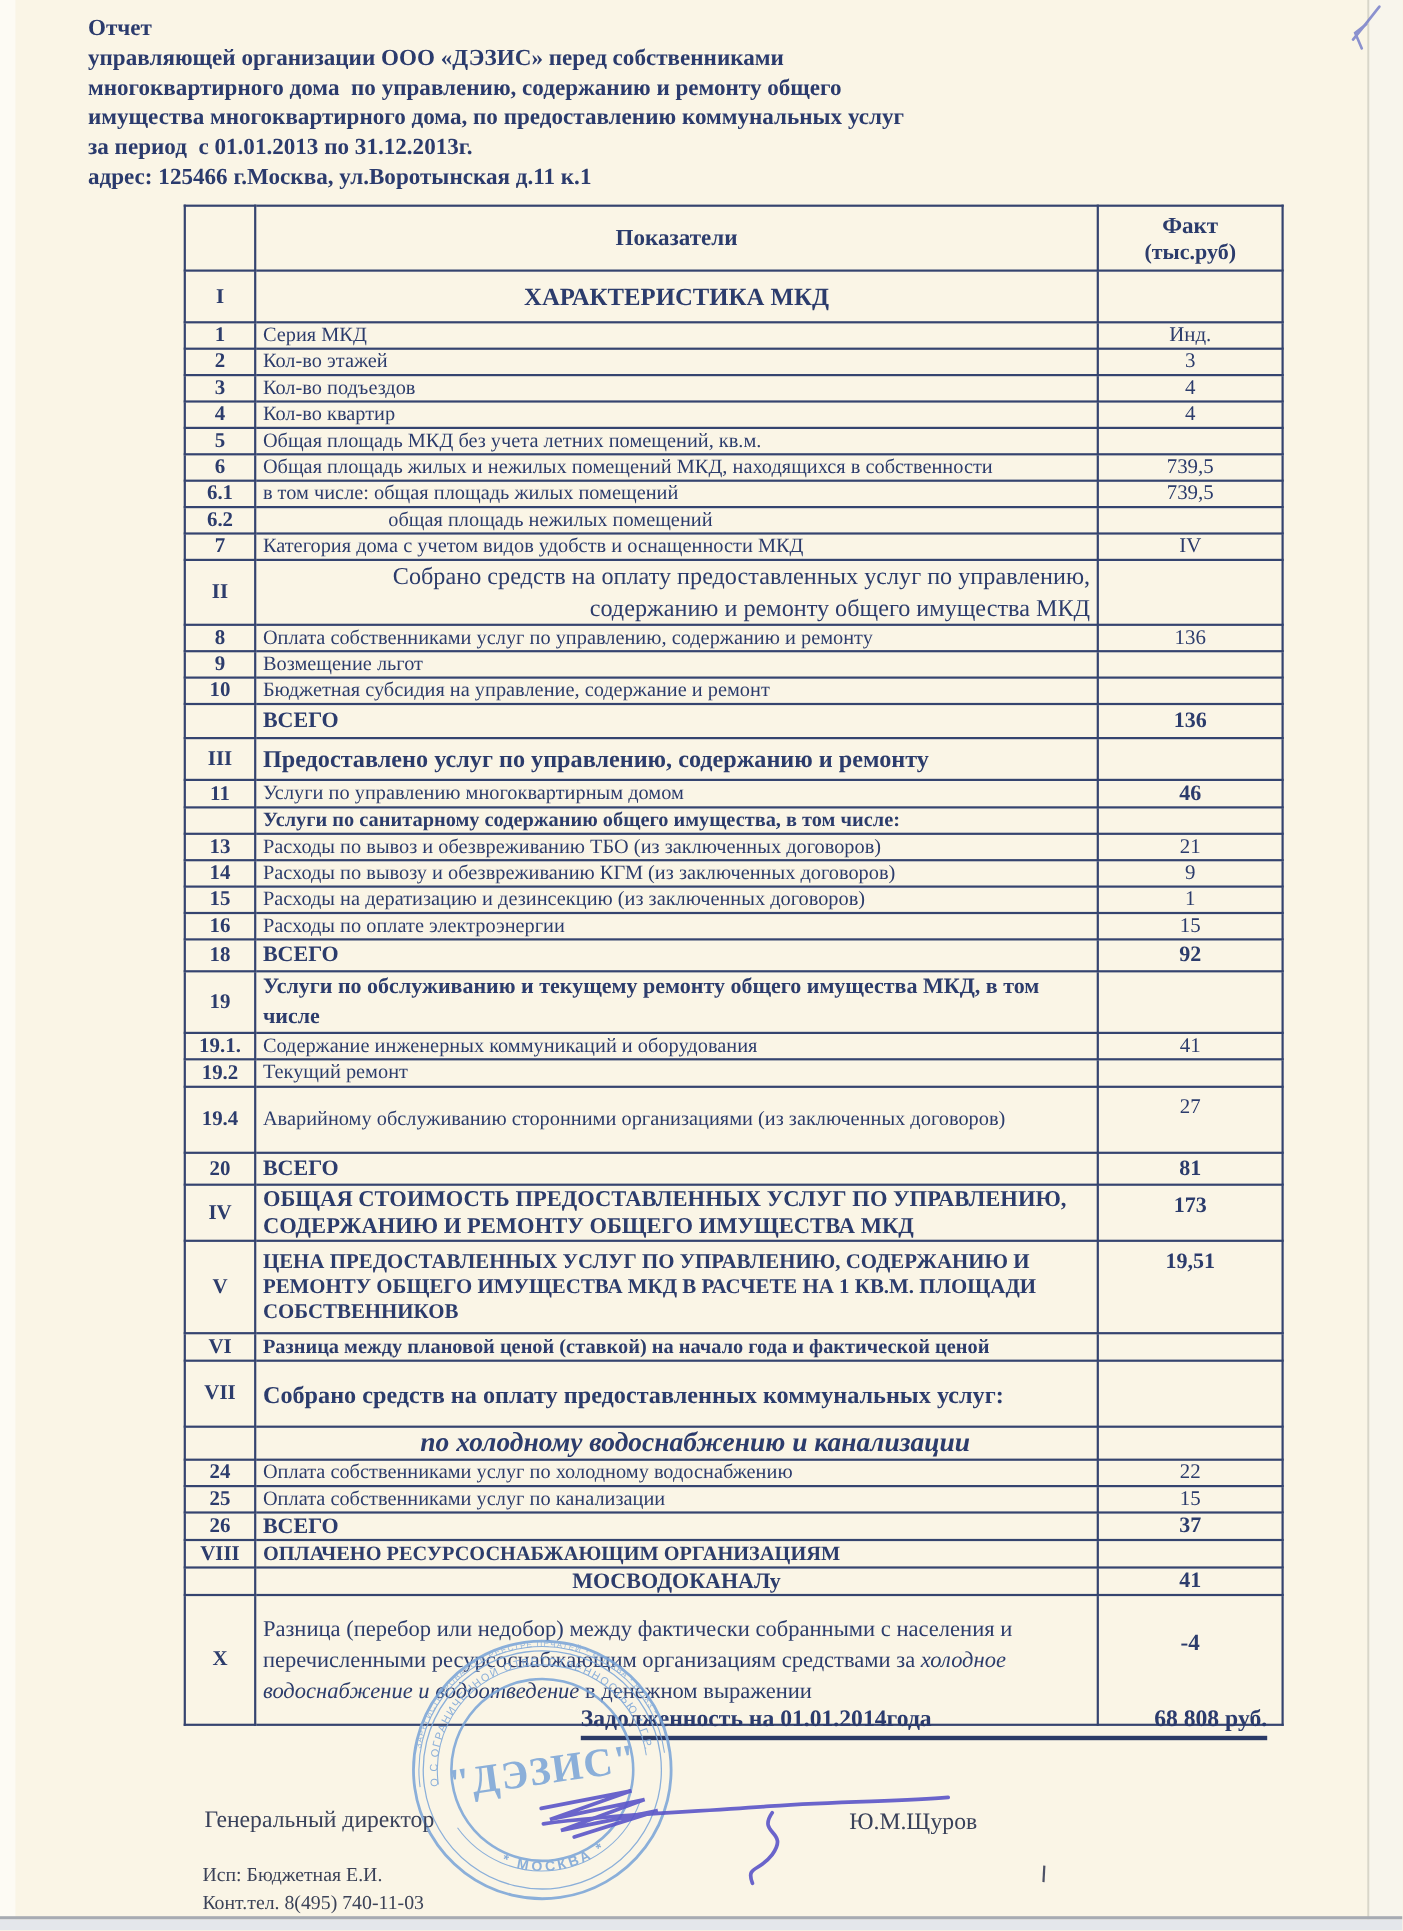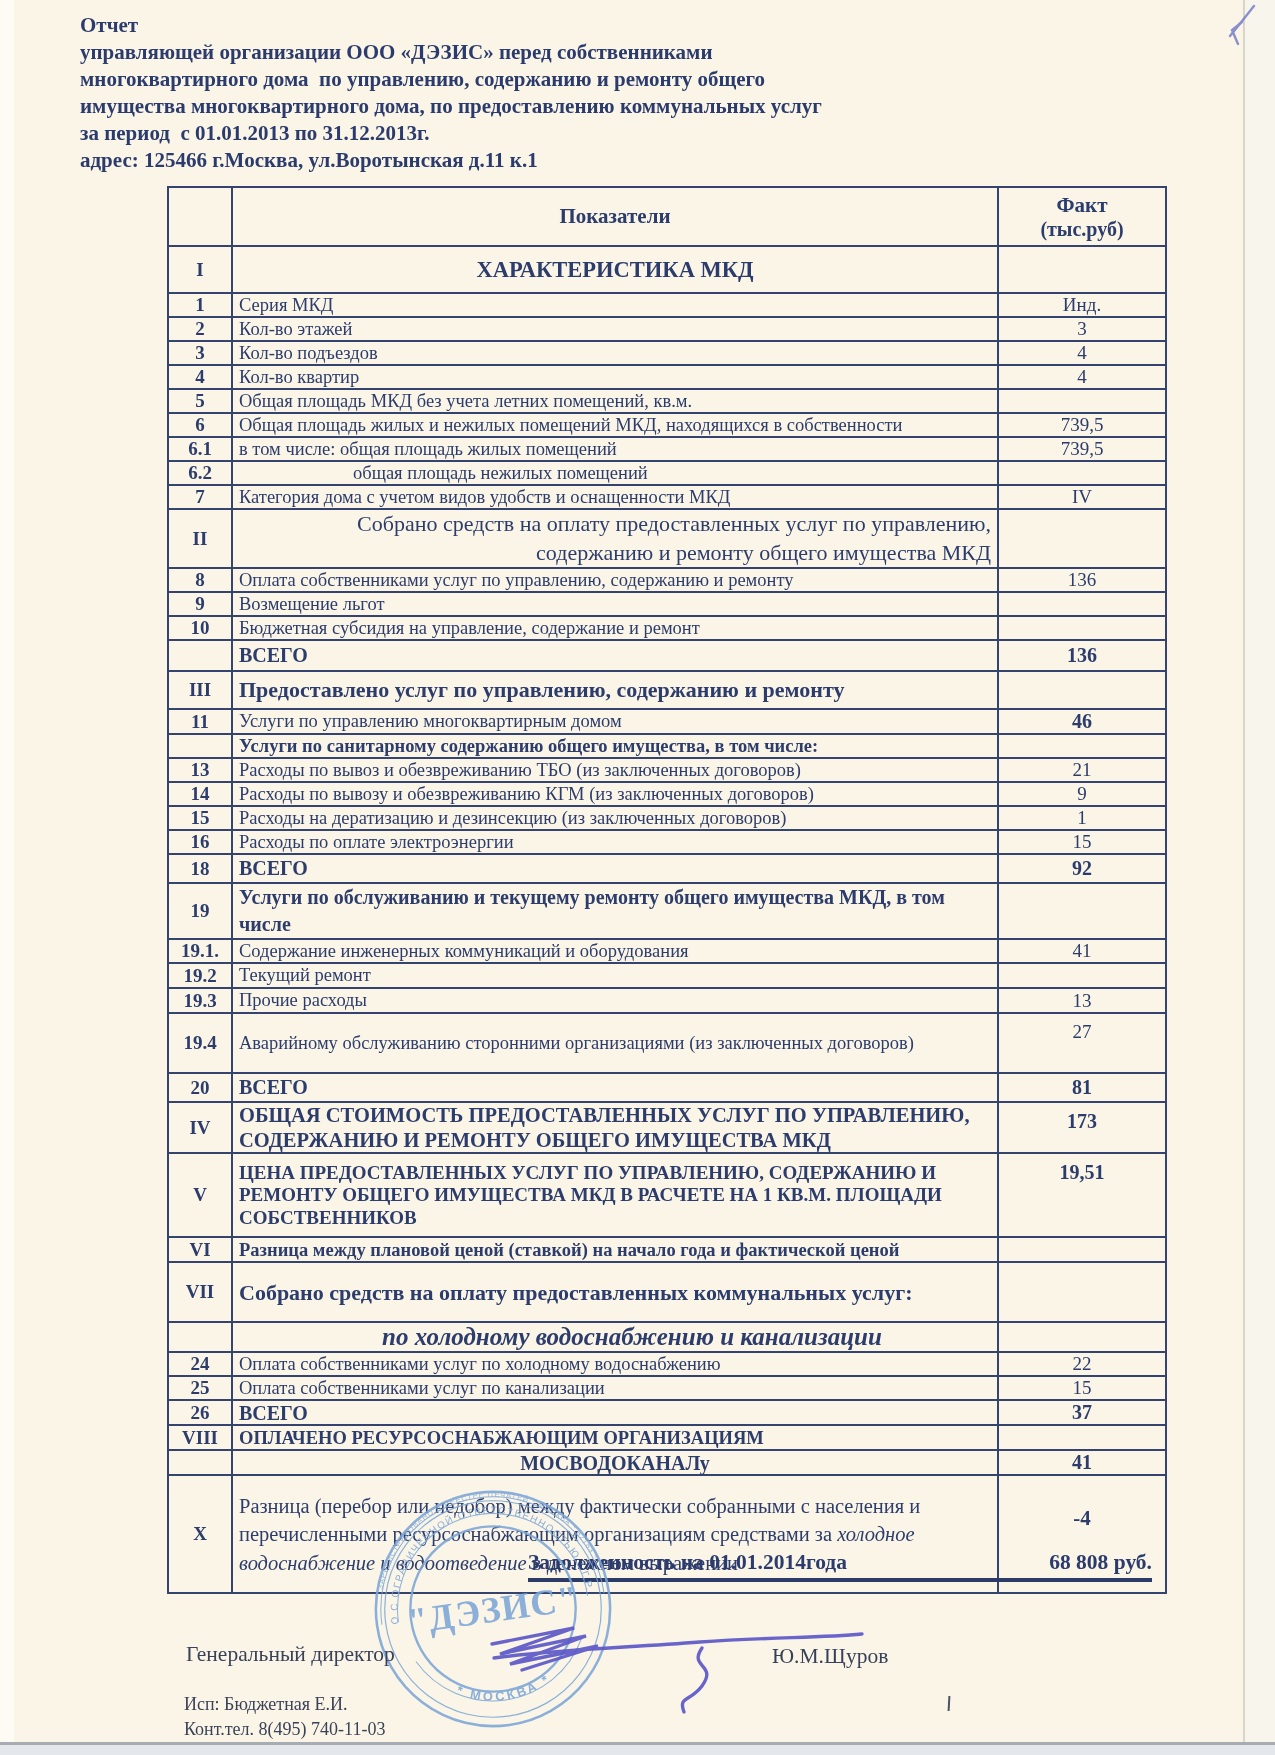--- a/index.html
+++ b/index.html
@@ -233,25 +233,20 @@
       </tr>
       <tr class="h24">
         <td class="num">19.1.</td>
         <td class="lbl">Содержание инженерных коммуникаций и оборудования</td>
         <td class="val">41</td>
       </tr>
       <tr class="h25">
         <td class="num">19.2</td>
         <td class="lbl">Текущий ремонт</td>
         <td class="val"></td>
-      </tr>
-      <tr class="h25">
-        <td class="num">19.3</td>
-        <td class="lbl">Прочие расходы</td>
-        <td class="val">13</td>
       </tr>
       <tr class="r194 h60">
         <td class="num">19.4</td>
         <td class="lbl">Аварийному обслуживанию сторонними организациями (из заключенных договоров)</td>
         <td class="val vt">27</td>
       </tr>
       <tr class="tot h29">
         <td class="num">20</td>
         <td class="lbl">ВСЕГО</td>
         <td class="val vb">81</td>

